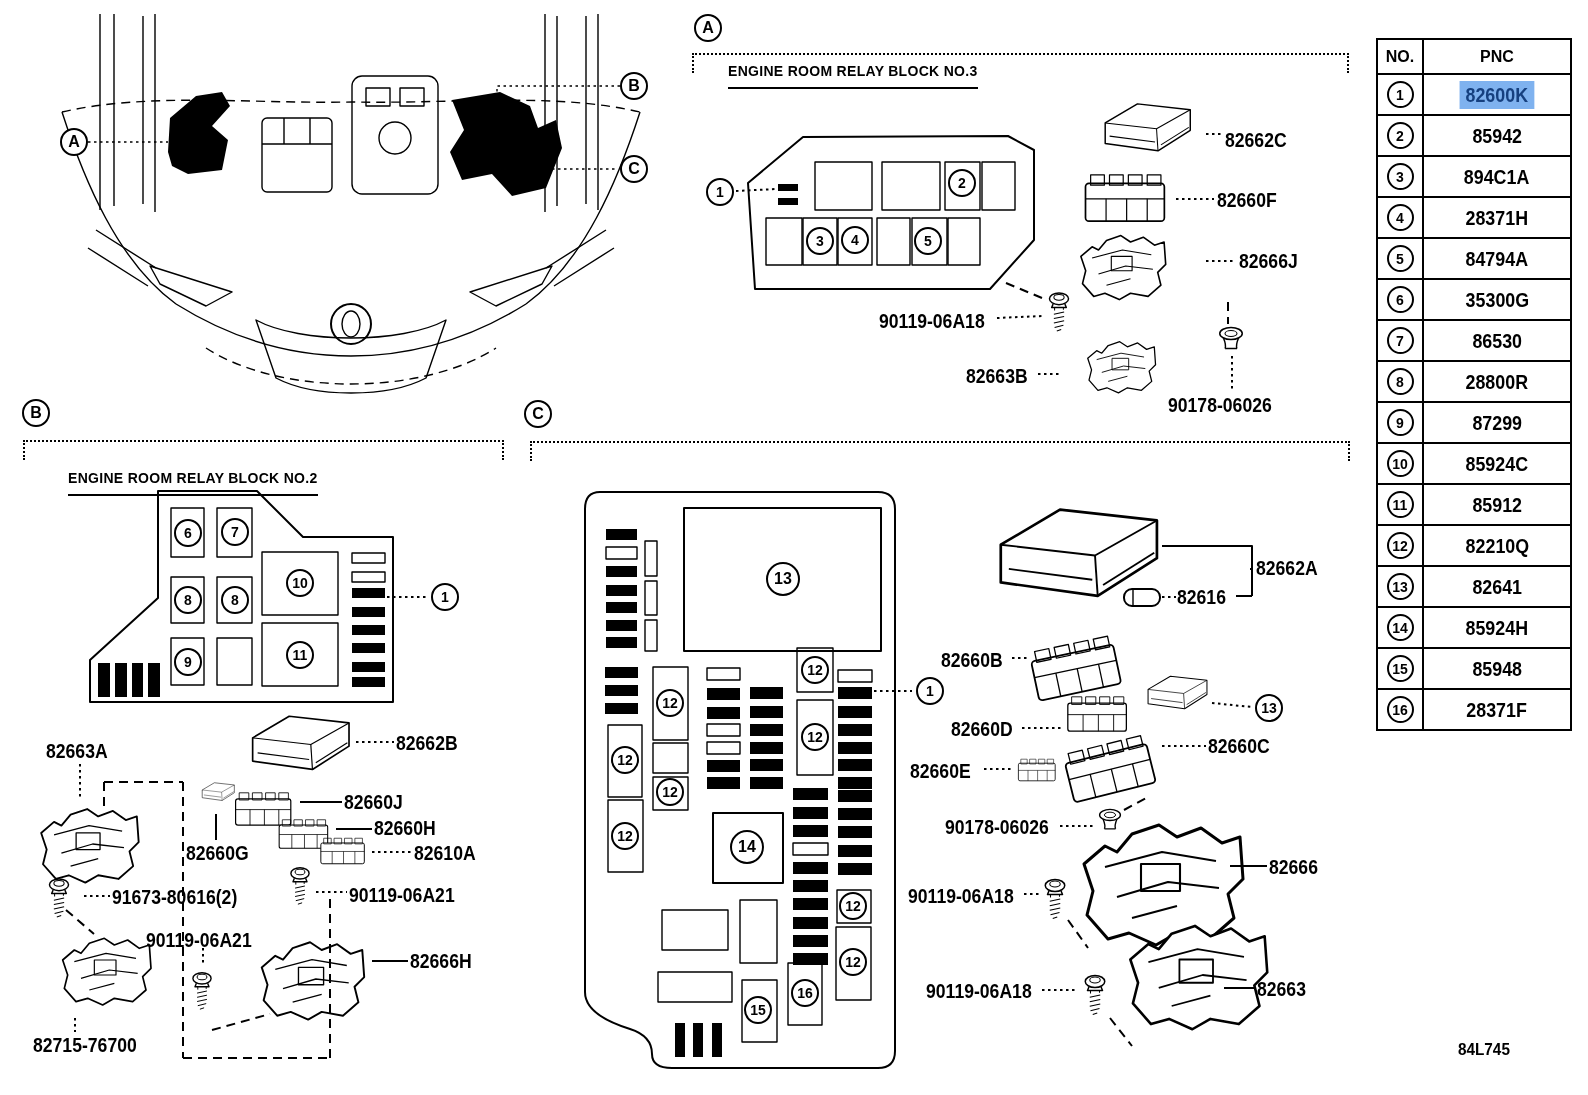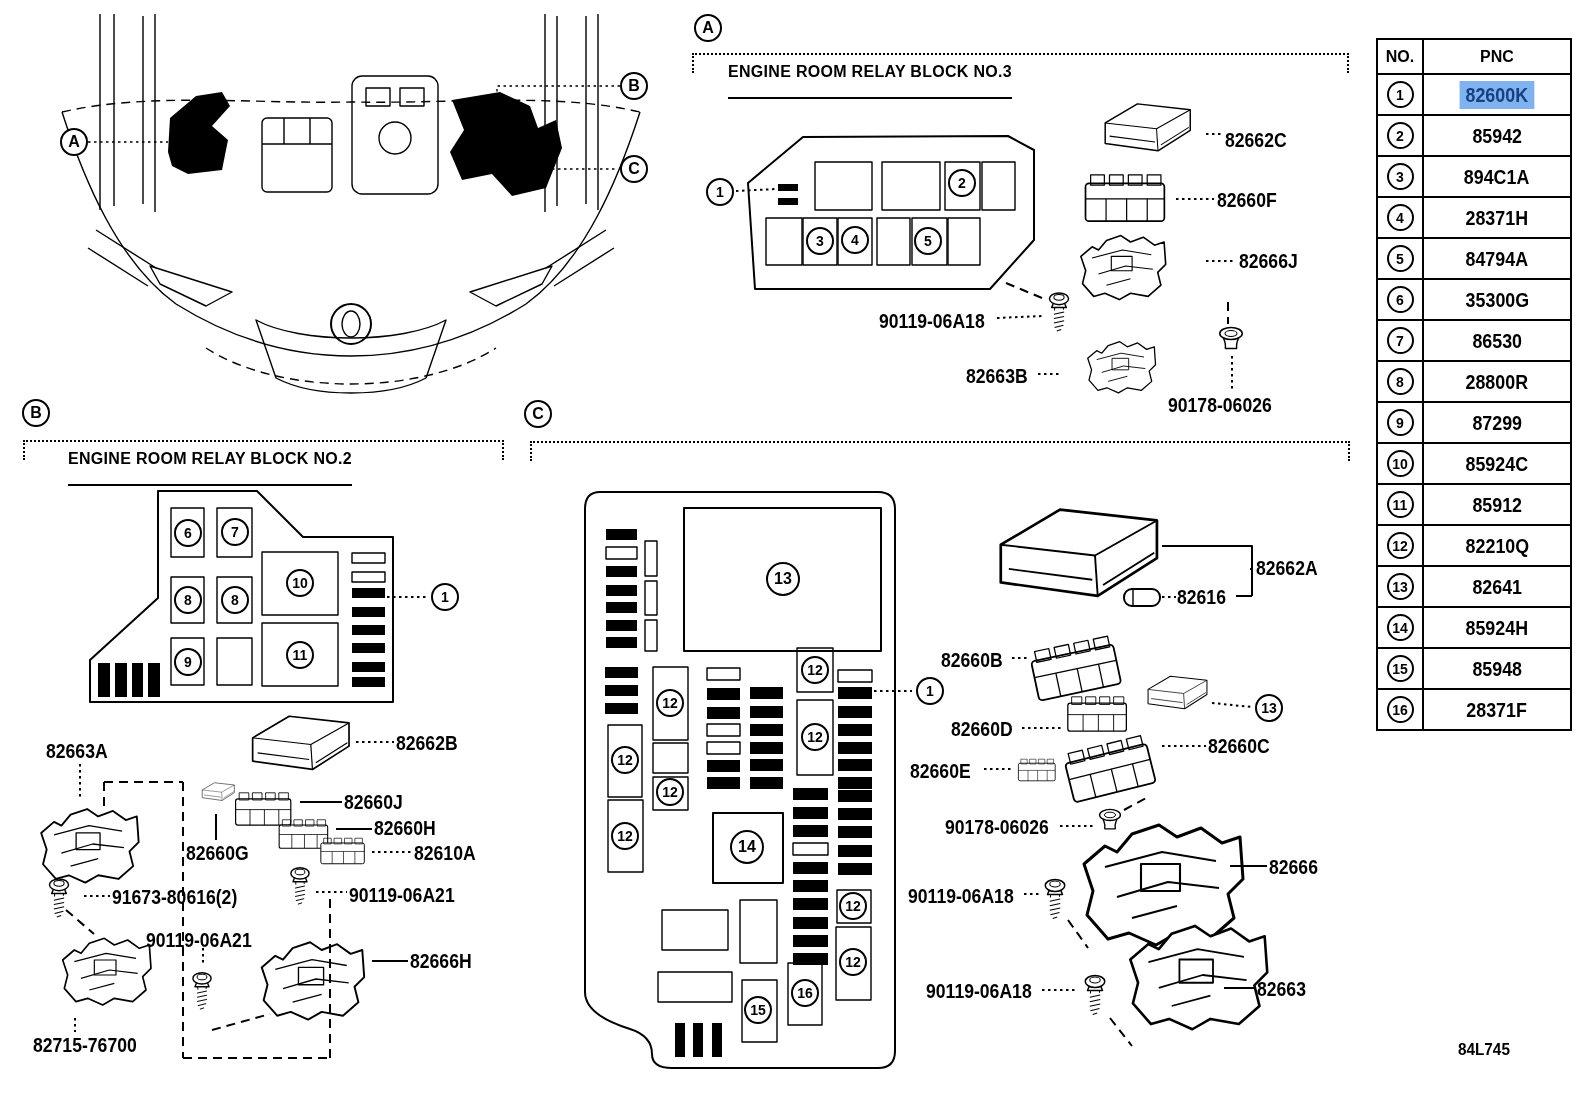--- a/index.html
+++ b/index.html
@@ -15,22 +15,22 @@
        transform:scaleX(.88);transform-origin:left top;letter-spacing:0;}
   .co{position:absolute;width:28px;height:28px;border:2.2px solid #000;border-radius:50%;
       background:#fff;display:flex;align-items:center;justify-content:center;
       font-weight:bold;font-size:14px;box-sizing:border-box;}
   .co.big{width:34px;height:34px;font-size:16px;}
   .letter{position:absolute;width:28px;height:28px;border:2.2px solid #000;border-radius:50%;
       background:#fff;display:flex;align-items:center;justify-content:center;
       font-weight:bold;font-size:16px;box-sizing:border-box;}
   .bracket{position:absolute;height:18px;border-top:2px dotted #000;
       border-left:2px dotted #000;border-right:2px dotted #000;}
-  .sec-title{position:absolute;font-weight:bold;font-size:16px;white-space:nowrap;
-      border-bottom:2.5px solid #000;padding-bottom:16px;letter-spacing:.3px;}
+  .sec-title{position:absolute;font-weight:bold;font-size:14px;white-space:nowrap;
+      border-bottom:2.5px solid #000;padding-bottom:8px;letter-spacing:.3px;}
   #parts-table{position:absolute;left:1376px;top:38px;border-collapse:collapse;
       border:2px dotted #000;background:#fff;}
   #parts-table td,#parts-table th{border:2px solid #000;text-align:center;padding:0;}
   #parts-table th{font-size:16px;font-weight:bold;height:33px;}
   #parts-table td.no-cell{width:44px;}
   #parts-table td.pnc-cell{width:146px;height:39px;}
   .cnum{display:inline-flex;width:27px;height:27px;border:2px solid #000;border-radius:50%;
       align-items:center;justify-content:center;font-weight:bold;font-size:14px;box-sizing:border-box;}
   .pnc{display:inline-block;font-weight:bold;font-size:21px;transform:scaleX(.85);
       padding:2px 7px;white-space:nowrap;}
@@ -297,21 +297,21 @@
   </g>
 </svg>
 
 
 <div class="letter" style="left:694px;top:14px">A</div>
 <div class="bracket" style="left:692px;top:53px;width:653px"></div>
 <div class="sec-title" style="left:728px;top:63px">ENGINE ROOM RELAY BLOCK NO.3</div>
 
 <div class="letter" style="left:22px;top:399px">B</div>
 <div class="bracket" style="left:23px;top:440px;width:477px"></div>
-<div class="sec-title" style="left:68px;top:450px">ENGINE ROOM RELAY BLOCK NO.2</div>
+<div class="sec-title" style="left:68px;top:470px">ENGINE ROOM RELAY BLOCK NO.2</div>
 
 <div class="letter" style="left:524px;top:400px">C</div>
 <div class="bracket" style="left:530px;top:441px;width:816px"></div>
 
 
 <div class="letter" style="left:60px;top:128px">A</div>
 <div class="letter" style="left:620px;top:72px">B</div>
 <div class="letter" style="left:620px;top:155px">C</div>
 
 

